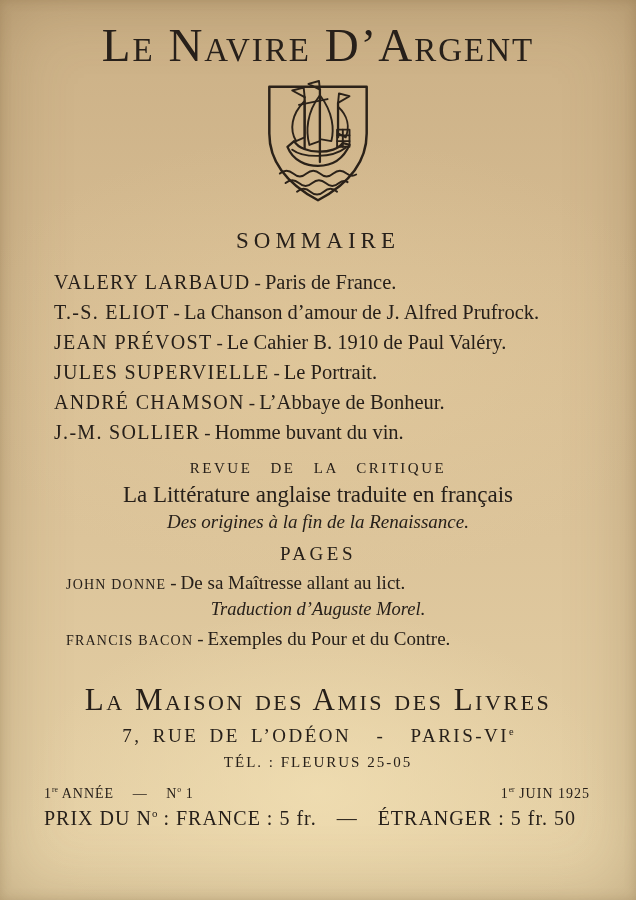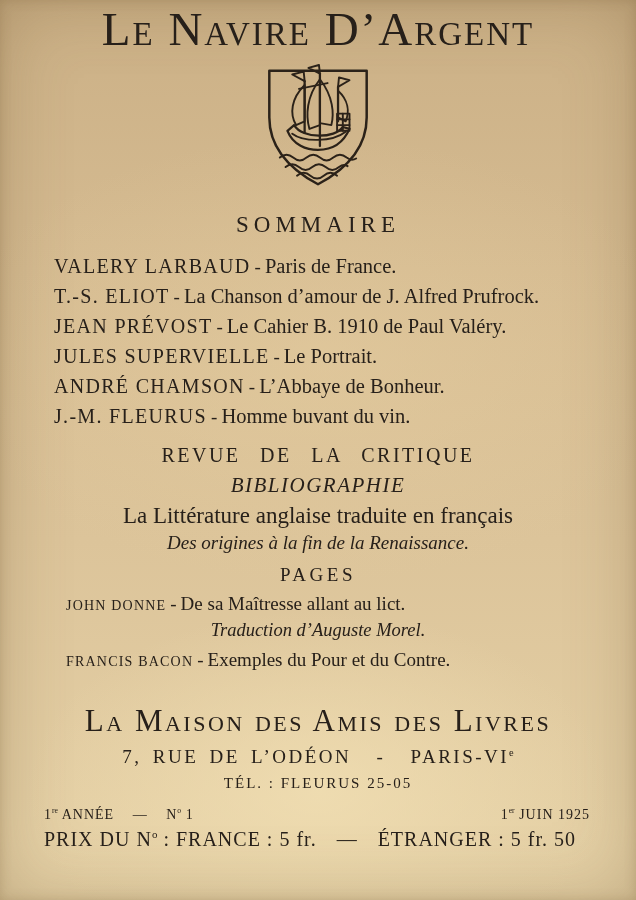--- a/index.html
+++ b/index.html
@@ -8,38 +8,38 @@
     position:relative;width:636px;height:900px;box-sizing:border-box;
     font-family:"Liberation Serif","DejaVu Serif",serif;
     color:#27201a;
     background:
       radial-gradient(ellipse 420px 260px at 50% 88%, rgba(242,224,180,.75) 0%, rgba(242,224,180,0) 70%),
       radial-gradient(ellipse 500px 300px at 50% 40%, rgba(230,206,160,.5) 0%, rgba(230,206,160,0) 75%),
       linear-gradient(180deg,#cbb086 0%,#d5bb91 30%,#dcc49a 60%,#e6d2a7 100%);
     box-shadow: inset 0 0 70px rgba(110,82,45,.30), inset 0 0 12px rgba(110,82,45,.25);
   }
   .masthead{
-    margin:0;padding-top:4px;text-align:center;
+    margin:0;padding-top:20px;text-align:center;
     font-variant:small-caps;font-weight:normal;
     font-size:47px;letter-spacing:2px;white-space:nowrap;line-height:1.1;
   }
   .emblem{width:116px;margin:8px auto 0;display:block;}
   .emblem svg{display:block;width:116px;height:126px;}
   .sommaire-heading{
     margin:22px 0 0;text-align:center;font-weight:normal;
     font-size:23px;letter-spacing:5px;font-family:Liberation Serif, serif;
   }
   .toc{list-style:none;margin:14px 0 0;padding:0 0 0 54px;}
   .toc li{line-height:28px;white-space:nowrap;}
   .sc{font-size:20px;letter-spacing:1.3px;}
   .sc-sm{font-size:14px;letter-spacing:1.2px;}
   .work{font-size:20.5px;}
   .dash{font-size:19px;padding:0 4px;}
   .centered{text-align:center;}
-  .revue-heading{margin:12px 0 0;font-size:20px;letter-spacing:2.5px;word-spacing:12px;font-weight:normal;}
+  .revue-heading{margin:12px 0 0;font-size:15px;letter-spacing:2.5px;word-spacing:12px;font-weight:normal;}
   .biblio{margin:6px 0 0;font-size:21px;font-style:italic;letter-spacing:1.5px;font-weight:normal;}
   .lit-line{margin:5px 0 0;font-size:23px;text-align:center;}
   .lit-sub{margin:3px 0 0;font-size:19px;font-style:italic;}
   .pages-heading{margin:10px 0 0;text-align:center;font-size:19px;letter-spacing:3.5px;font-weight:normal;}
   .pages-list{list-style:none;margin:6px 0 0;padding:0 0 0 66px;}
   .pages-list li{line-height:24px;white-space:nowrap;}
   .pages-work{font-size:19px;}
   .trad-note{margin:1px 0 0;text-align:center;font-size:18.5px;font-style:italic;line-height:23px;}
   .publisher-name{
     margin:30px 0 0;text-align:center;font-weight:normal;
@@ -106,26 +106,25 @@
     <li>
       <span class="sc">JEAN PRÉVOST</span><span class="dash">-</span><span class="work">Le Cahier B. 1910 de Paul Valéry.</span>
     </li>
     <li>
       <span class="sc">JULES SUPERVIELLE</span><span class="dash">-</span><span class="work">Le Portrait.</span>
     </li>
     <li>
       <span class="sc">ANDRÉ CHAMSON</span><span class="dash">-</span><span class="work">L’Abbaye de Bonheur.</span>
     </li>
     <li>
-      <span class="sc">J.-M. FLEURUS</span><span class="dash">-</span><span class="work">Homme buvant du vin.</span>
+      <span class="sc">J.-M. SOLLIER</span><span class="dash">-</span><span class="work">Homme buvant du vin.</span>
     </li>
   </ul>
 
   <h3 class="revue-heading centered">REVUE DE LA CRITIQUE</h3>
-  <h3 class="biblio centered">BIBLIOGRAPHIE</h3>
   <div class="lit-line centered">La Littérature anglaise traduite en français</div>
   <div class="lit-sub centered">Des origines à la fin de la Renaissance.</div>
 
   <h3 class="pages-heading">PAGES</h3>
   <ul class="pages-list">
     <li>
       <span class="sc-sm">JOHN DONNE</span><span class="dash">-</span><span class="pages-work">De sa Maîtresse allant au lict.</span>
     </li>
   </ul>
   <div class="trad-note">Traduction d’Auguste Morel.</div>

